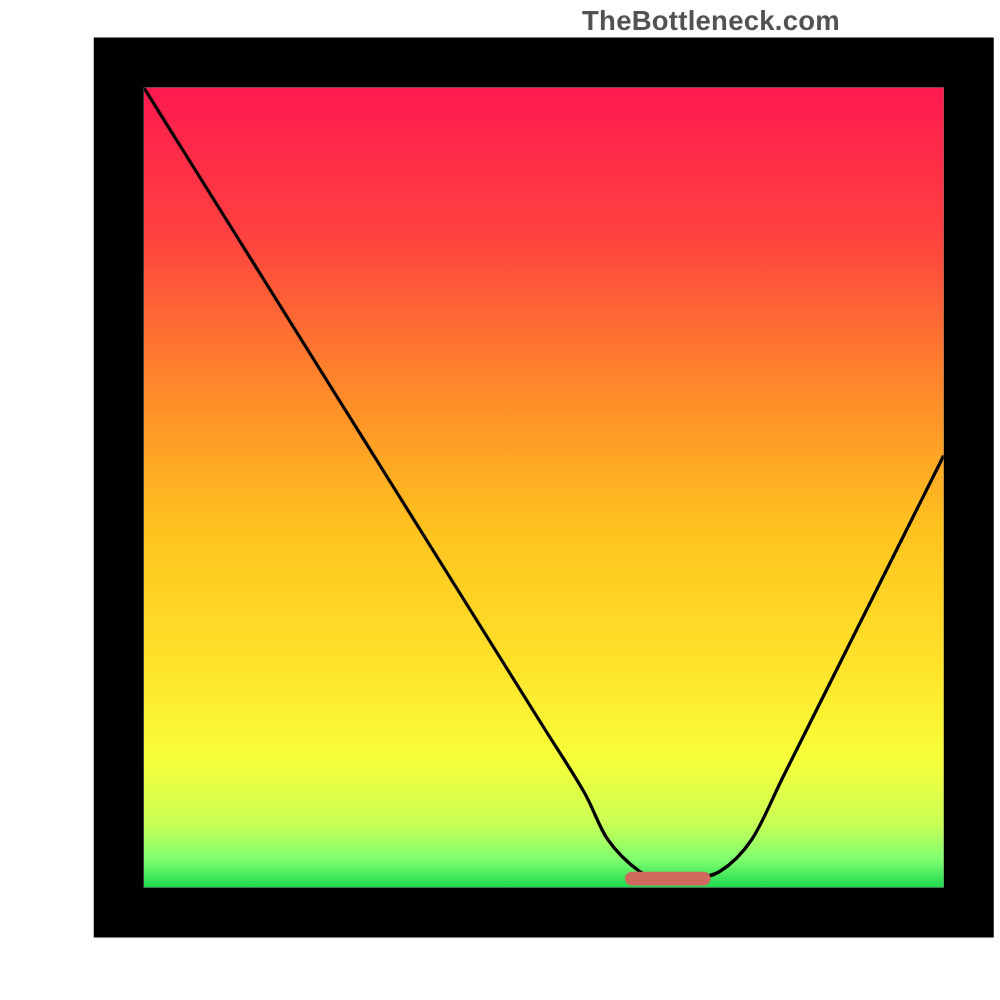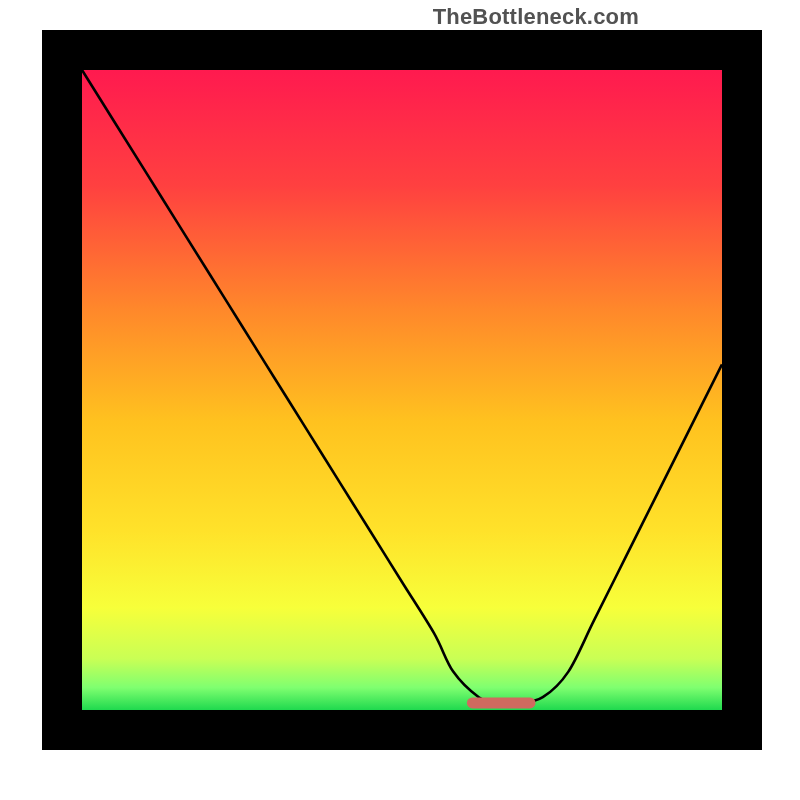--- a/index.html
+++ b/index.html
@@ -8,20 +8,21 @@
     width: 800px;
     height: 800px;
     background: #ffffff;
     font-family: Arial, Helvetica, sans-serif;
     overflow: hidden;
   }
   .container {
     position: relative;
     width: 649px;
     height: 800px;
+    margin-left: 33px;
   }
   .watermark {
     position: absolute;
     top: 4px;
     right: 10px;
     font-size: 22px;
     font-weight: 600;
     color: #525252;
     letter-spacing: 0.2px;
     z-index: 10;

